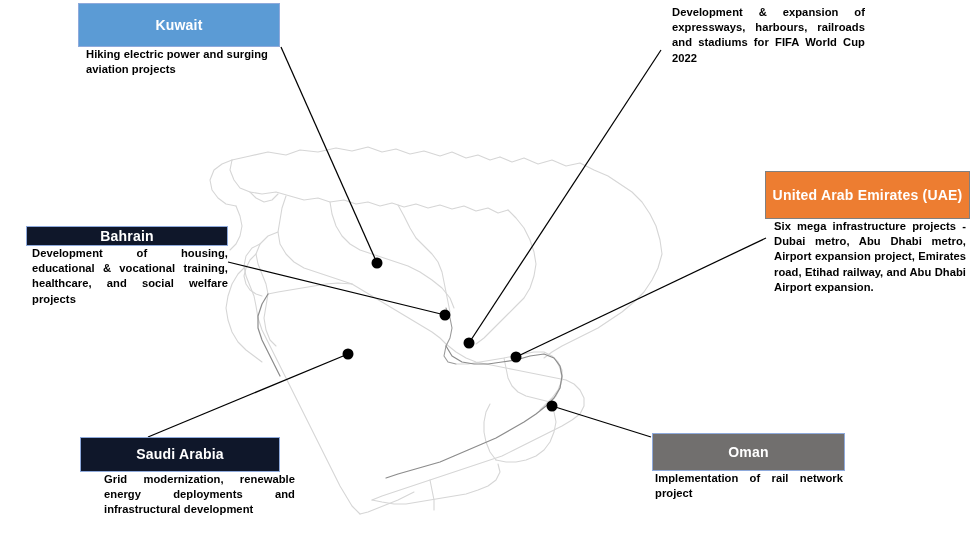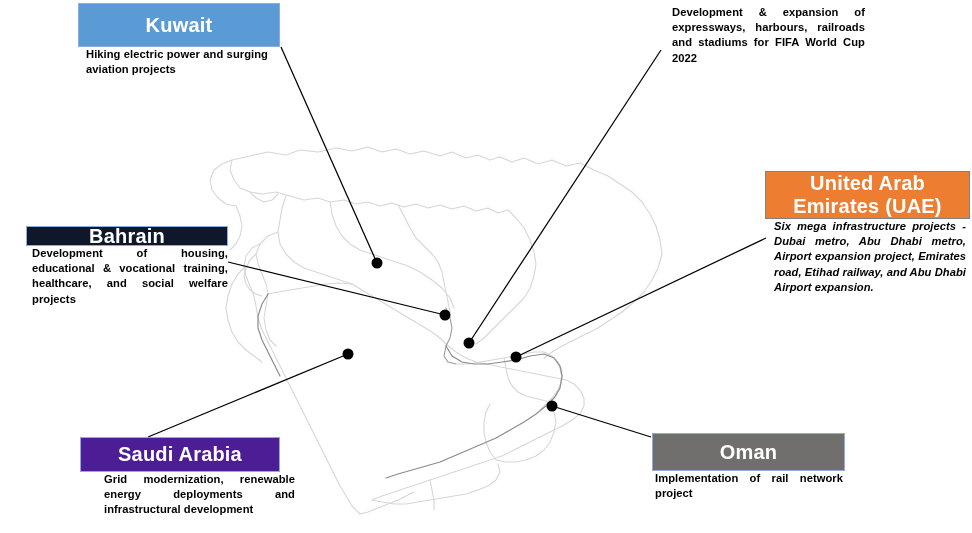--- a/index.html
+++ b/index.html
@@ -13,21 +13,21 @@
   
   #map-svg{position:absolute;left:0;top:0;width:972px;height:533px;}
 
   
   .callout{position:absolute;}
   .callout .hdr{
     box-sizing:border-box;
     border:1px solid #8FAADC;
     color:#ffffff;
     font-weight:bold;
-    font-size:20px;
+    font-size:14px;
     line-height:1.15;
     text-align:center;
     display:flex;align-items:center;justify-content:center;
     letter-spacing:.2px;
   }
   .callout .body{
     color:#000000;
     font-size:11.2px;
     font-weight:bold;
     line-height:1.36;
@@ -41,28 +41,28 @@
   #cb-kuwait{left:78px;top:3px;width:202px;}
   #cb-kuwait .hdr{height:44px;background:#5B9BD5;}
   #cb-kuwait .body{width:182px;margin-left:8px;}
 
   #cb-qatar{left:660px;top:5px;width:205px;}
   #cb-qatar .hdr{height:44px;background:#FF0000;border-color:#A6A6A6;}
   #cb-qatar .body{width:193px;margin-left:12px;}
 
   #cb-uae{left:765px;top:171px;width:205px;}
   #cb-uae .hdr{height:48px;background:#ED7D31;border-color:#808080;}
-  #cb-uae .body{width:192px;margin-left:9px;font-style:italic;}
+  #cb-uae .body{width:192px;margin-left:9px;}
 
   #cb-bahrain{left:26px;top:226px;width:202px;}
   #cb-bahrain .hdr{height:20px;background:#0f172a;}
   #cb-bahrain .body{width:196px;margin-left:6px;}
 
   #cb-saudi{left:80px;top:437px;width:200px;}
-  #cb-saudi .hdr{height:35px;background:#4c1d95;}
+  #cb-saudi .hdr{height:35px;background:#0f172a;}
   #cb-saudi .body{width:191px;margin-left:24px;}
 
   #cb-oman{left:652px;top:433px;width:193px;}
   #cb-oman .hdr{height:38px;background:#716F6E;text-align:right;}
   #cb-oman .body{width:188px;margin-left:3px;}
 
   .dot{position:absolute;width:11px;height:11px;border-radius:50%;background:#000000;
        transform:translate(-50%,-50%);}
 </style>
 </head>

